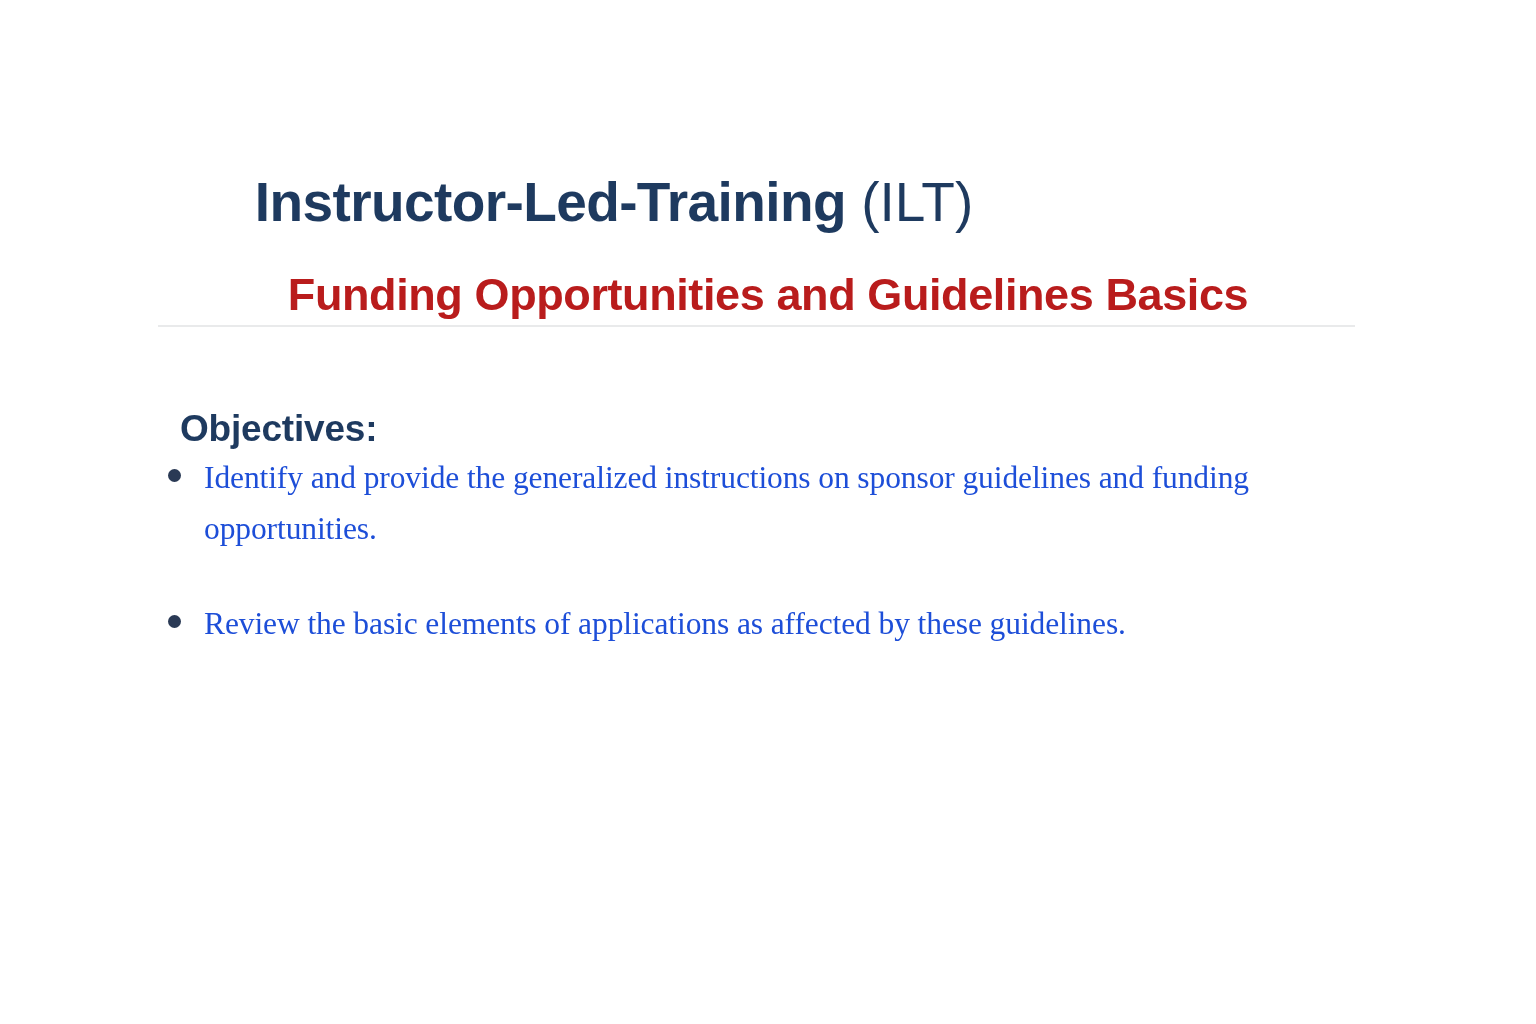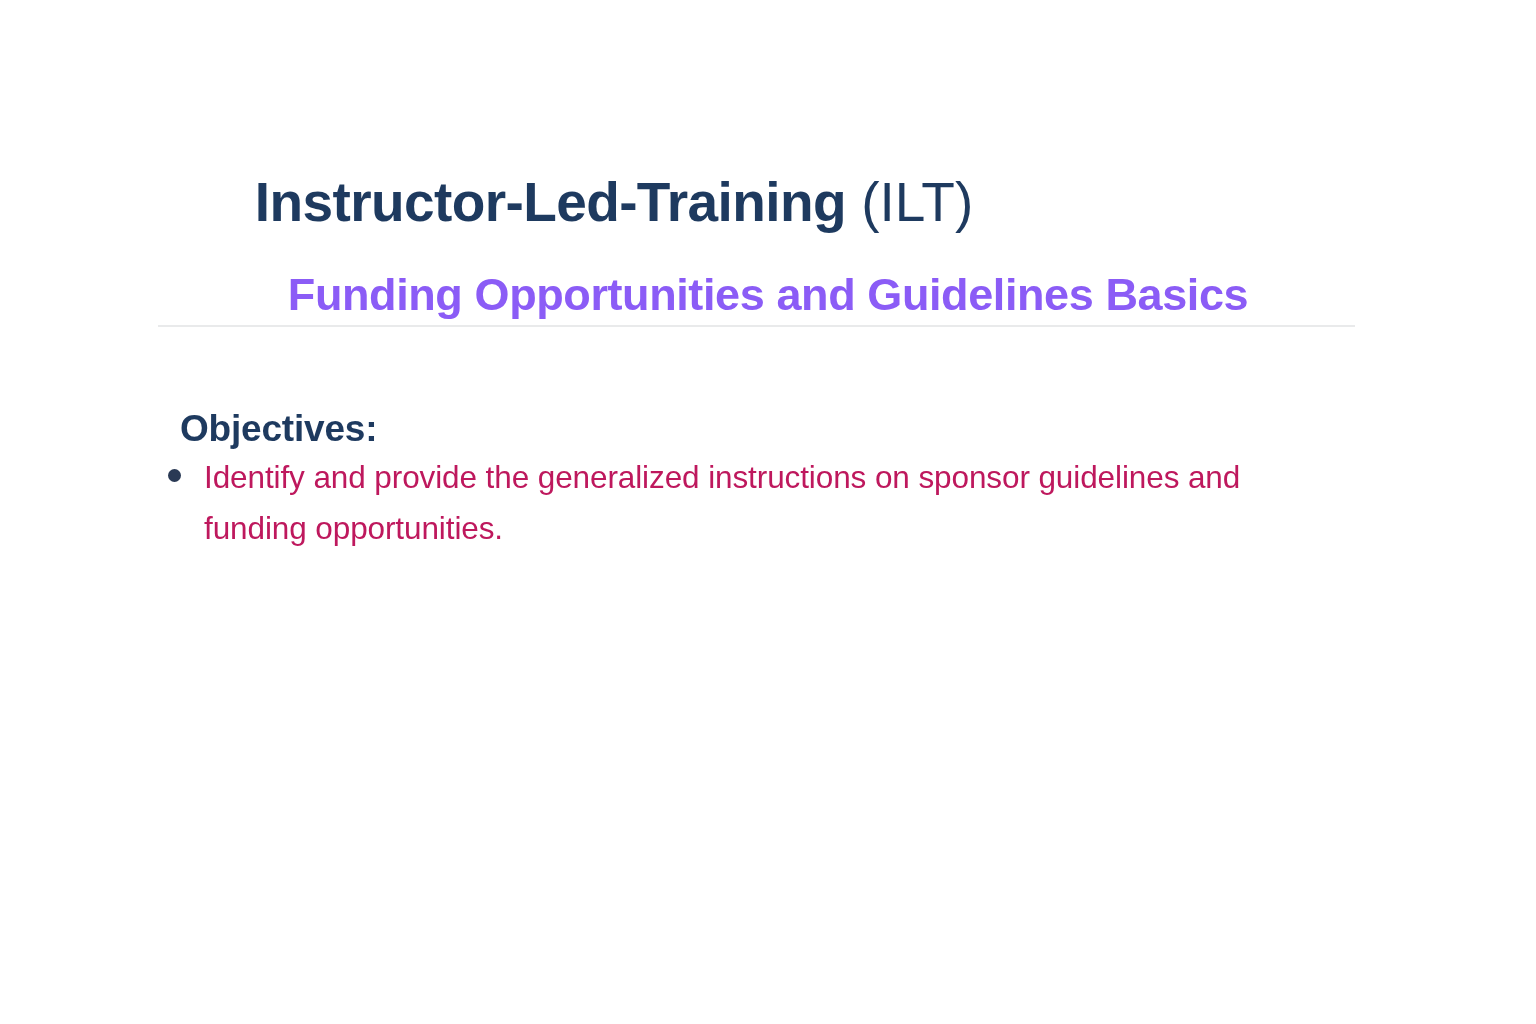--- a/index.html
+++ b/index.html
@@ -56,21 +56,21 @@
     position: absolute;
     left: 0;
     top: 233px;
     width: 1536px;
     text-align: center;
     font-size: 45px;
     line-height: 1.1;
     font-weight: 700;
     letter-spacing: -0.4px;
     white-space: nowrap;
-    color: #8b5cf6;
+    color: #b91c1c;
   }
 
   .header-divider {
     position: absolute;
     left: 158px;
     top: 325px;
     width: 1197px;
     height: 2px;
     background: #E9EAEB;
     border: 0;
@@ -107,21 +107,22 @@
     padding: 0;
   }
 
   .bullet-item {
     position: relative;
     padding-left: 40px;
     margin: 0 0 44px 0;
     font-size: 31.5px;
     line-height: 1.62;
     letter-spacing: -0.1px;
-    color: #be185d;
+    color: #1d4ed8;
+    font-family: Liberation Serif, serif;
   }
   .bullet-item:last-child {
     margin-bottom: 0;
   }
 
   .bullet-marker {
     position: absolute;
     left: 4px;
     top: 17px;
     width: 13px;
@@ -153,17 +154,21 @@
     <h3 class="objectives-heading">Objectives:</h3>
 
     <ul class="bullet-list">
 
       <li class="bullet-item">
         <span class="bullet-marker"></span>
         <span class="bullet-text">Identify and provide the generalized instructions on sponsor guidelines and funding opportunities.</span>
       </li>
 
 
+      <li class="bullet-item">
+        <span class="bullet-marker"></span>
+        <span class="bullet-text">Review the basic elements of applications as affected by these guidelines.</span>
+      </li>
 
     </ul>
   </div>
 
 </div>
 
 </body></html>

